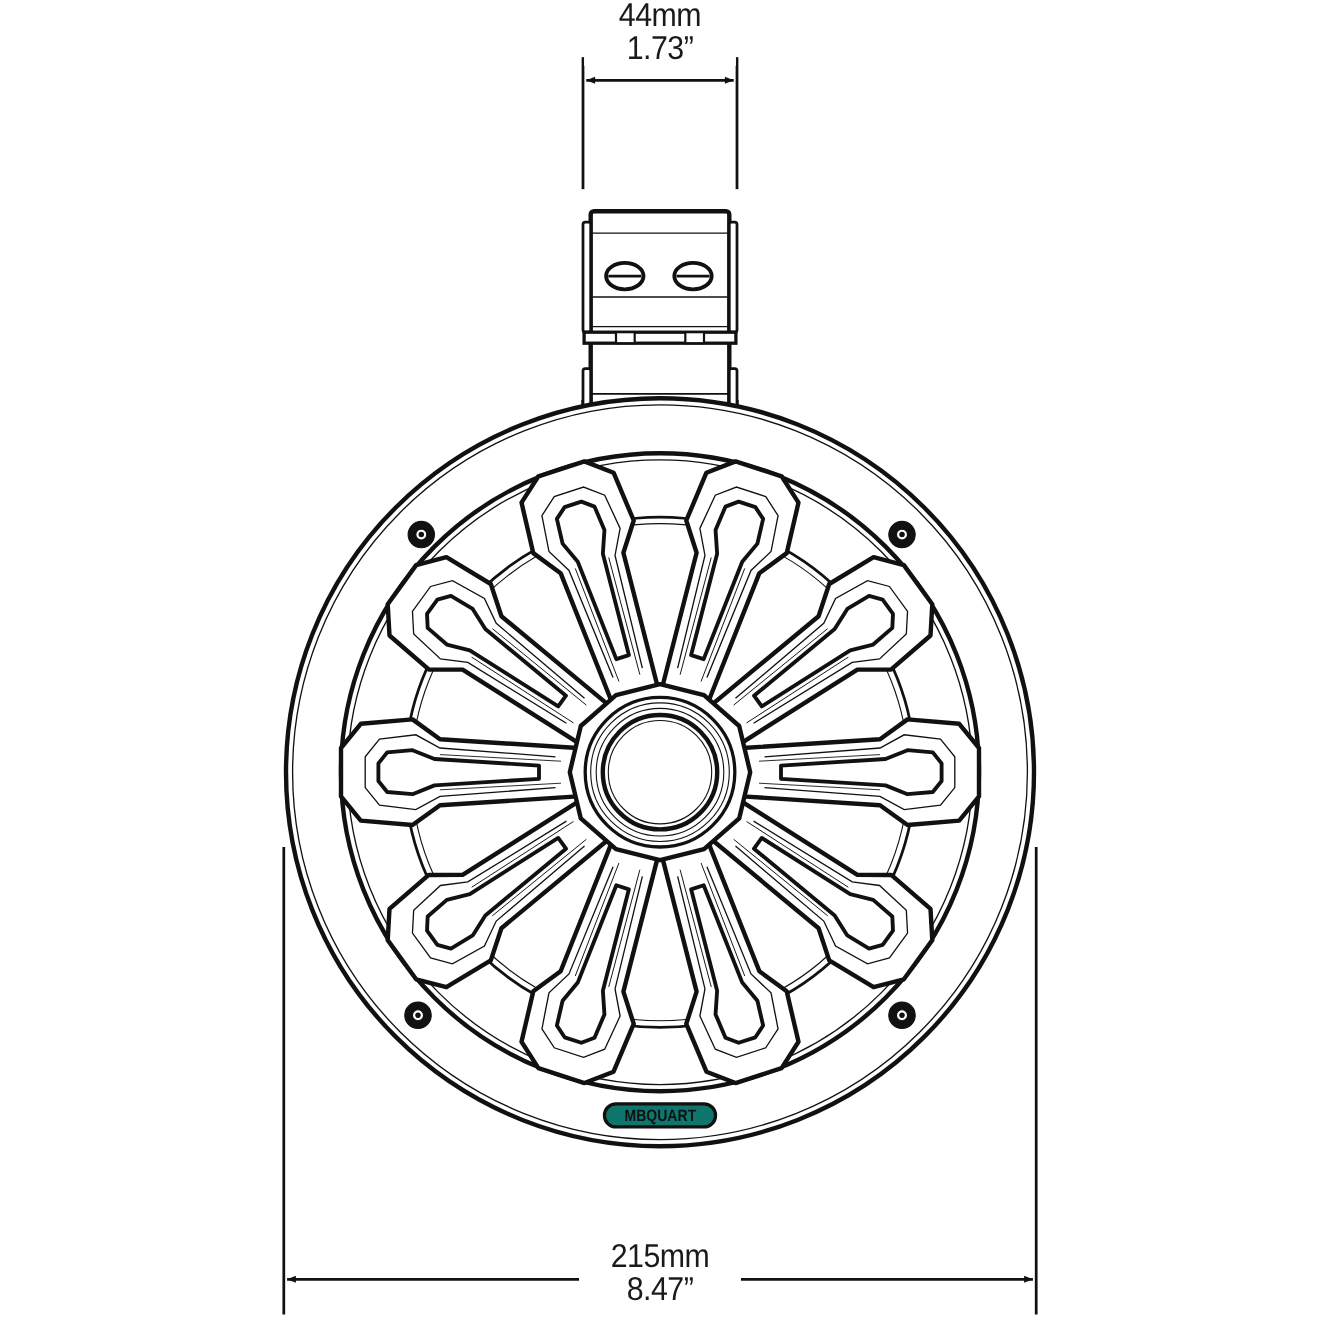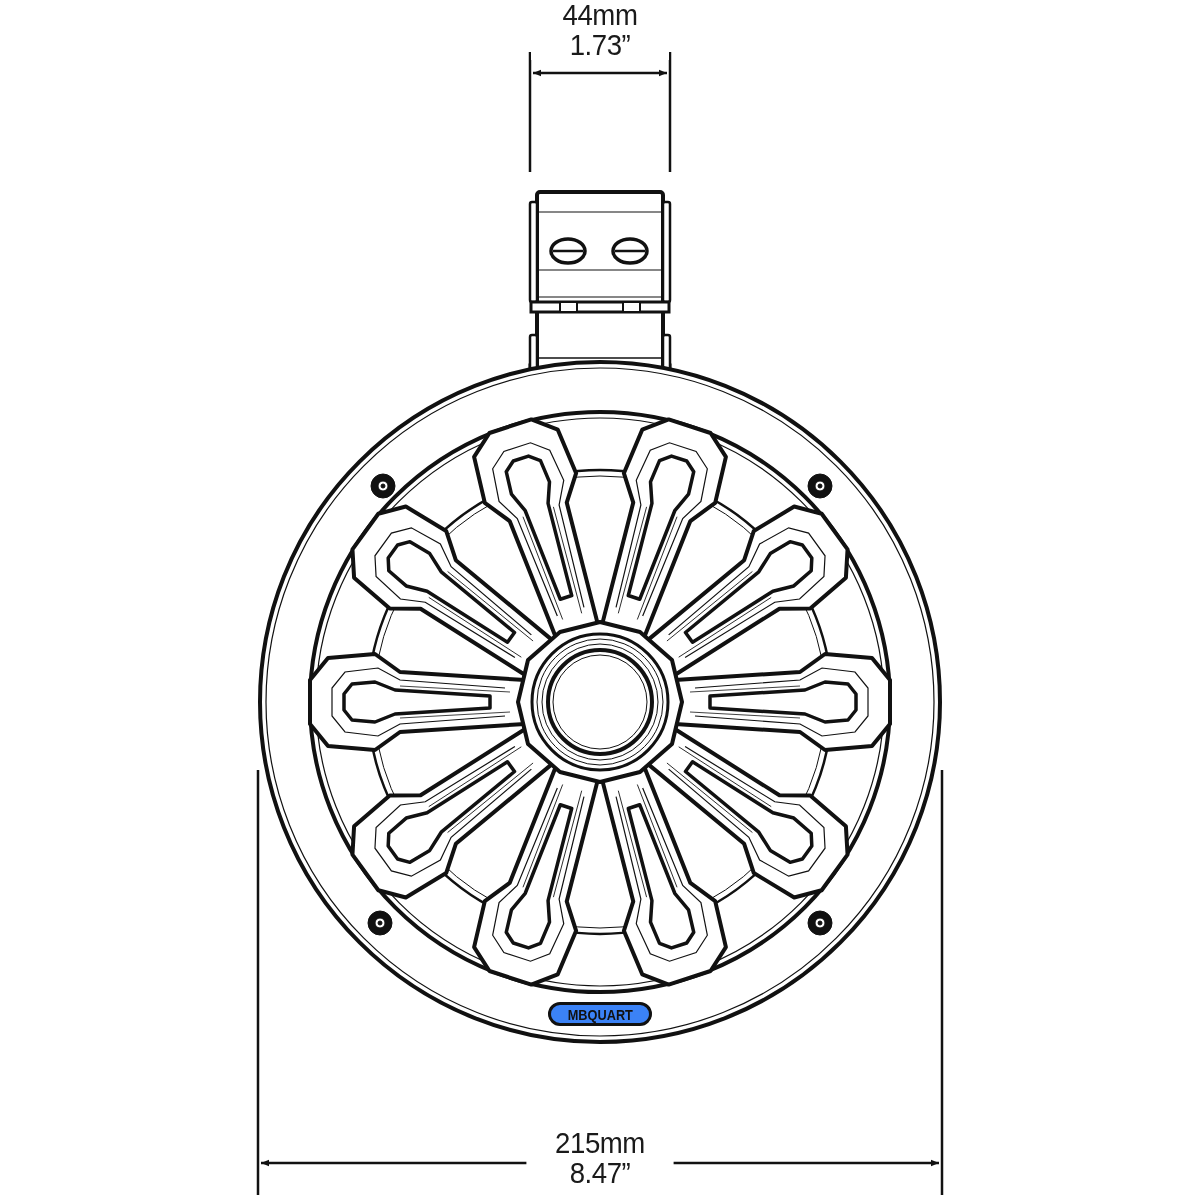--- a/index.html
+++ b/index.html
@@ -2,21 +2,21 @@
 <html><head>
 <meta charset="utf-8">
 <style>
   html, body { margin: 0; padding: 0; background: #ffffff; }
   body { width: 1200px; height: 1200px; position: relative; overflow: hidden; font-family: "Liberation Sans", sans-serif; }
   #drawing { position: absolute; left: 0; top: 0; width: 1200px; height: 1200px; }
   .dim-label { position: absolute; text-align: center; color: #1a1a1a; font-family: "Liberation Sans", sans-serif; font-size: 30px; line-height: 30px; letter-spacing: -0.5px; transform: scaleX(0.92); }
   .dim-label span { display: block; background: #ffffff; }
   #top-dim-label { left: 525px; top: 0px; width: 150px; }
   #bottom-dim-label { left: 520px; top: 1128px; width: 160px; }
-  .logo-badge { position: absolute; left: 548px; top: 1002px; width: 104px; height: 24px; border: 3px solid #111; border-radius: 14px; box-sizing: border-box; display: flex; align-items: center; justify-content: center; background: #3b82f6; }
+  .logo-badge { position: absolute; left: 548px; top: 1002px; width: 104px; height: 24px; border: 3px solid #111; border-radius: 14px; box-sizing: border-box; display: flex; align-items: center; justify-content: center; background: #0f766e; }
   .logo-text { font-family: "Liberation Sans", sans-serif; font-weight: bold; font-size: 15px; letter-spacing: 0px; color: #111; transform: scaleX(0.85); }
 </style>
 </head>
 <body>
 
 <svg id="drawing" viewBox="0 0 1200 1200" xmlns="http://www.w3.org/2000/svg">
   <defs>
     <marker id="arrow" viewBox="0 0 10 10" refX="10" refY="5" markerWidth="14" markerHeight="8" orient="auto-start-reverse" markerUnits="userSpaceOnUse">
       <path d="M0,1 L10,5 L0,9 z" fill="#111"></path>
     </marker>

